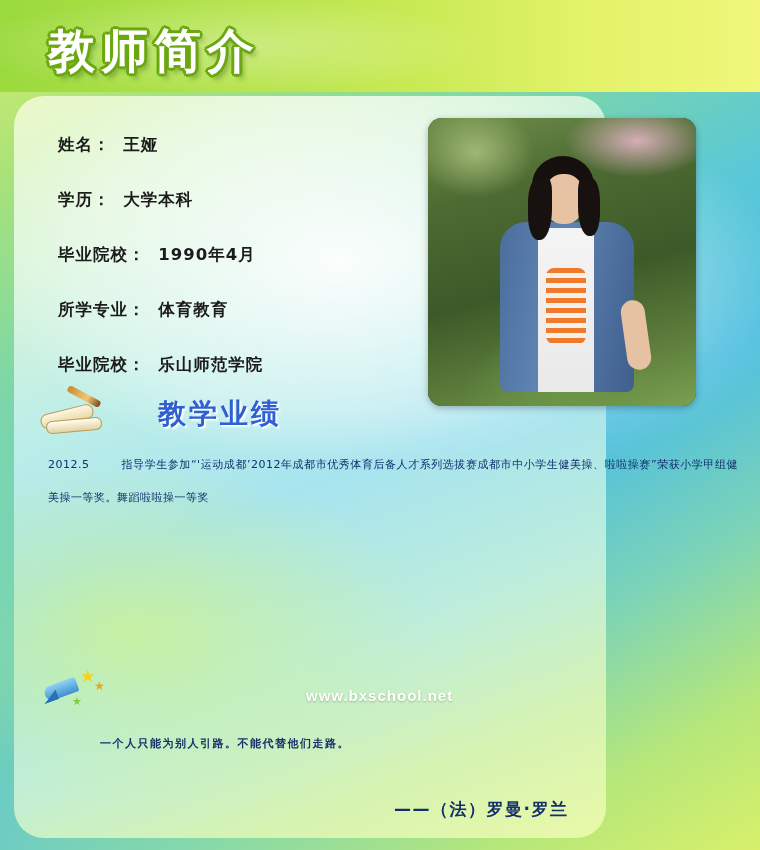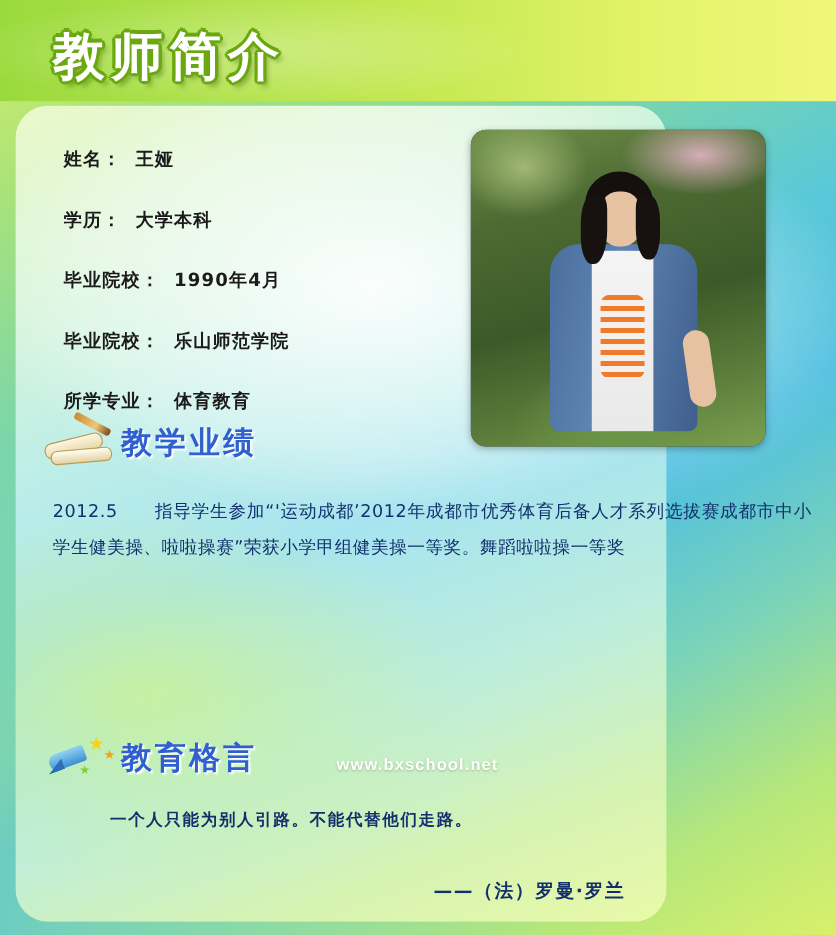--- a/index.html
+++ b/index.html
@@ -202,21 +202,21 @@
     position: absolute; left: 36px; top: 30px;
     color: #7fd03f; font-size: 11px; line-height: 11px;
   }
 
   
   .ach {
     position: absolute;
     left: 34px;
     width: 690px;
     font-family: "DejaVu Sans", sans-serif;
-    font-size: 16px;
+    font-size: 11px;
     color: #12306e;
     line-height: 33px;
     letter-spacing: 0.5px;
     text-align: justify;
   }
   .ach .year { margin-right: 28px; }
 
   
   .watermark {
     position: absolute;
@@ -229,21 +229,21 @@
     text-shadow: 0 1px 2px rgba(120,140,90,0.55);
     margin-top: 19px;
   }
 
   
   .motto-line {
     position: absolute;
     left: 86px; top: 640px;
     width: 600px;
     font-family: Liberation Serif, serif;
-    font-size: 15px;
+    font-size: 11px;
     font-weight: bold;
     color: #14306b;
     letter-spacing: 1.5px;
   }
   .motto-author {
     position: absolute;
     left: 380px; top: 670px;
     width: 300px;
     font-family: "DejaVu Sans", sans-serif;
     font-size: 17px;
@@ -271,43 +271,43 @@
       </div>
       <div class="info-row">
         <span class="label">学历：</span>
         <span class="value">大学本科</span>
       </div>
       <div class="info-row">
         <span class="label">毕业院校：</span>
         <span class="value">1990年4月</span>
       </div>
       <div class="info-row">
+        <span class="label">所学专业：</span>
+        <span class="value">体育教育</span>
+      </div>
+      <div class="info-row">
         <span class="label">毕业院校：</span>
         <span class="value">乐山师范学院</span>
-      </div>
-      <div class="info-row">
-        <span class="label">所学专业：</span>
-        <span class="value">体育教育</span>
       </div>
     </div>
 
     <div class="photo-wrap">
       <div class="photo">
         <div class="fig-jacket"></div>
         <div class="fig-shirt"></div>
         <div class="fig-orange"></div>
         <div class="fig-arm"></div>
         <div class="fig-hair"></div>
         <div class="fig-face"></div>
         <div class="fig-hair2"></div>
         <div class="fig-hair3"></div>
       </div>
     </div>
 
-    <div class="section-head" style="left:22px; top:284px;">
+    <div class="section-head" style="left:22px; top:295px;gap:48px;">
       <div class="sec-icon scroll-ic">
         <div class="roll"></div>
         <div class="roll2"></div>
         <div class="pen"></div>
       </div>
       <div class="sec-title">教学业绩</div>
     </div>
 
     <div class="ach" style="top:352px;">
       <span class="year">2012.5</span>
@@ -318,20 +318,19 @@
     <div class="watermark">www.bxschool.net</div>
 
     <div class="section-head" style="left:22px; top:570px;">
       <div class="sec-icon rocket-ic">
         <div class="body"></div>
         <div class="fin"></div>
         <div class="star1">★</div>
         <div class="star2">★</div>
         <div class="star3">★</div>
       </div>
-      <div class="sec-title">教育格言</div>
     </div>
 
     <div class="motto-line">一个人只能为别人引路。不能代替他们走路。</div>
     <div class="motto-author">——（法）罗曼·罗兰</div>
 
   </div>
 </div>
 
 </body></html>

